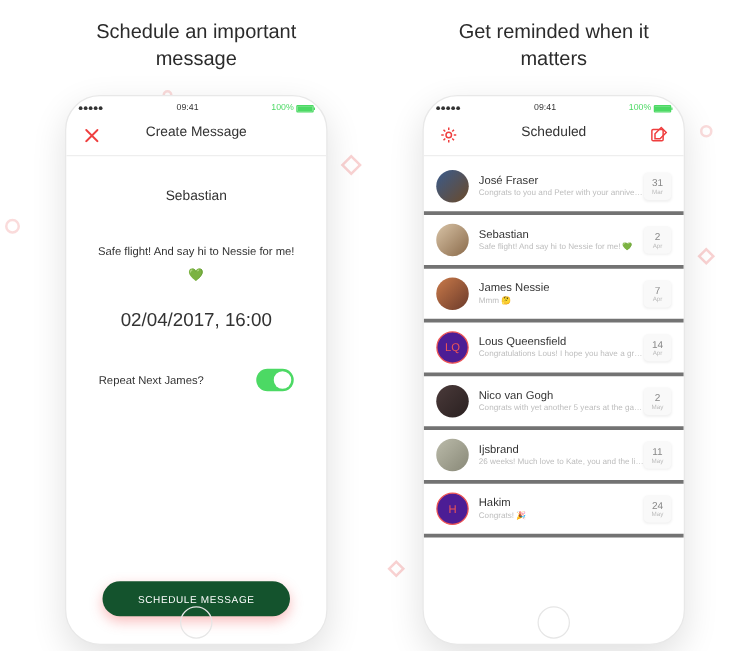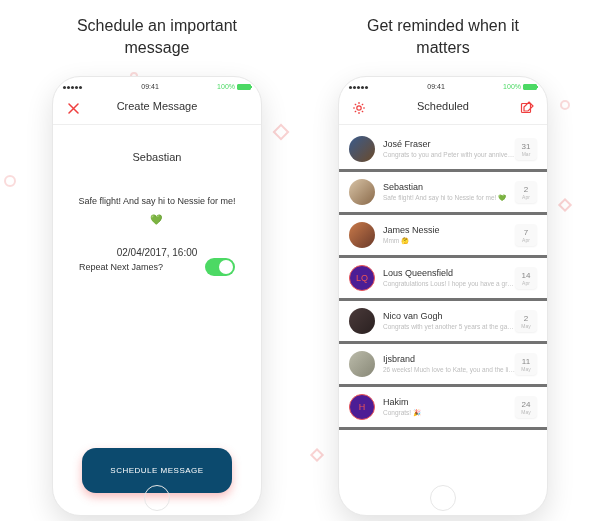--- a/index.html
+++ b/index.html
@@ -16,26 +16,26 @@
 .battery{width:14px;height:6px;border:1px solid #4cd964;border-radius:1px;position:relative}
 .battery:after{content:"";position:absolute;right:-2px;top:1px;width:1px;height:2px;background:#4cd964}
 .battery i{display:block;width:100%;height:100%;background:#4cd964}
 .titlebar{display:flex;align-items:flex-start;justify-content:space-between;padding:10px 12px 8px;border-bottom:1px solid #eee}
 .tb-center{font-size:11px;color:#333}
 .tb-icon{width:16px;height:16px;display:flex;align-items:center;justify-content:center}
 .compose{padding:26px 18px 0;display:flex;flex-direction:column;align-items:center}
 .c-name{font-size:11px;color:#333;margin-bottom:32px}
 .c-msg{font-size:9px;color:#333;text-align:center;line-height:1.4;margin-bottom:6px}
 .c-emoji{font-size:10px;margin-bottom:22px}
-.c-date{font-size:10px;color:#333;}
+.c-date{font-size:15px;color:#333;margin-bottom:30px}
 .repeat{display:flex;align-items:center;justify-content:space-between;width:100%;padding:0 8px}
 .repeat span{font-size:9px;color:#333}
 .switch{width:30px;height:18px;background:#4cd964;border-radius:9px;position:relative}
 .switch:after{content:"";position:absolute;right:2px;top:2px;width:14px;height:14px;background:#fff;border-radius:50%}
-.cta{position:absolute;bottom:22px;left:50%;transform:translateX(-50%);width:150px;height:45px;background:#0c4a6e;border-radius:14px;display:flex;align-items:center;justify-content:center;color:#fff;font-size:8px;letter-spacing:.5px;box-shadow:0 4px 10px rgba(239,63,63,.35)}
+.cta{position:absolute;bottom:22px;left:50%;transform:translateX(-50%);width:150px;height:28px;background:#14532d;border-radius:14px;display:flex;align-items:center;justify-content:center;color:#fff;font-size:8px;letter-spacing:.5px;box-shadow:0 4px 10px rgba(239,63,63,.35)}
 .list{padding:4px 0 0}
 .row{display:flex;align-items:center;padding:7px 10px;border-bottom:3px solid #737373;position:relative}
 .avatar{width:26px;height:26px;border-radius:50%;background:#ccc;flex-shrink:0;display:flex;align-items:center;justify-content:center;font-size:9px;color:#e55}
 .av-ring{background:#4c1d95;border:1.5px solid #e55}
 .info{margin-left:8px;flex:1;min-width:0}
 .name{font-size:9px;color:#333;margin-bottom:2px}
 .preview{font-size:6.5px;color:#bdbdbd;line-height:1.2;white-space:nowrap;overflow:hidden;text-overflow:ellipsis}
 .datebadge{width:22px;height:22px;background:#f9f9f9;border-radius:4px;display:flex;flex-direction:column;align-items:center;justify-content:center;box-shadow:0 1px 2px rgba(0,0,0,.06)}
 .datebadge .d{font-size:8px;color:#888}
 .datebadge .m{font-size:5px;color:#bbb}

